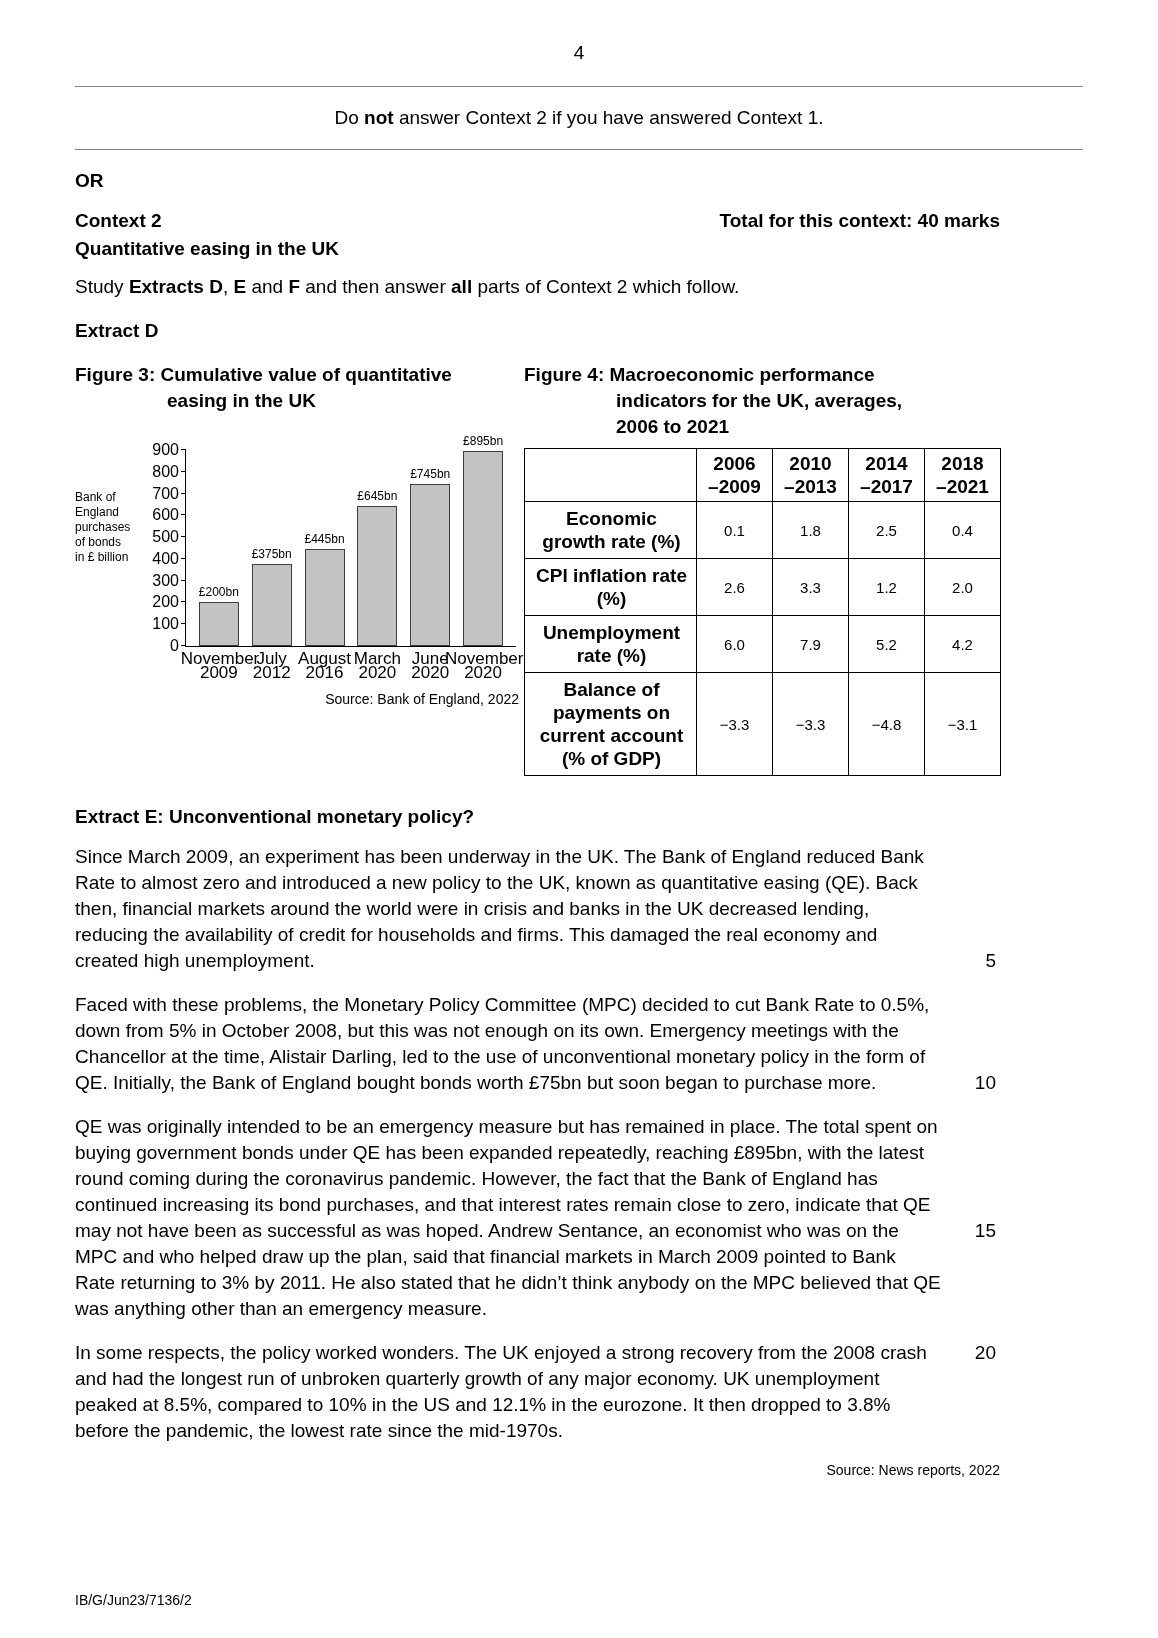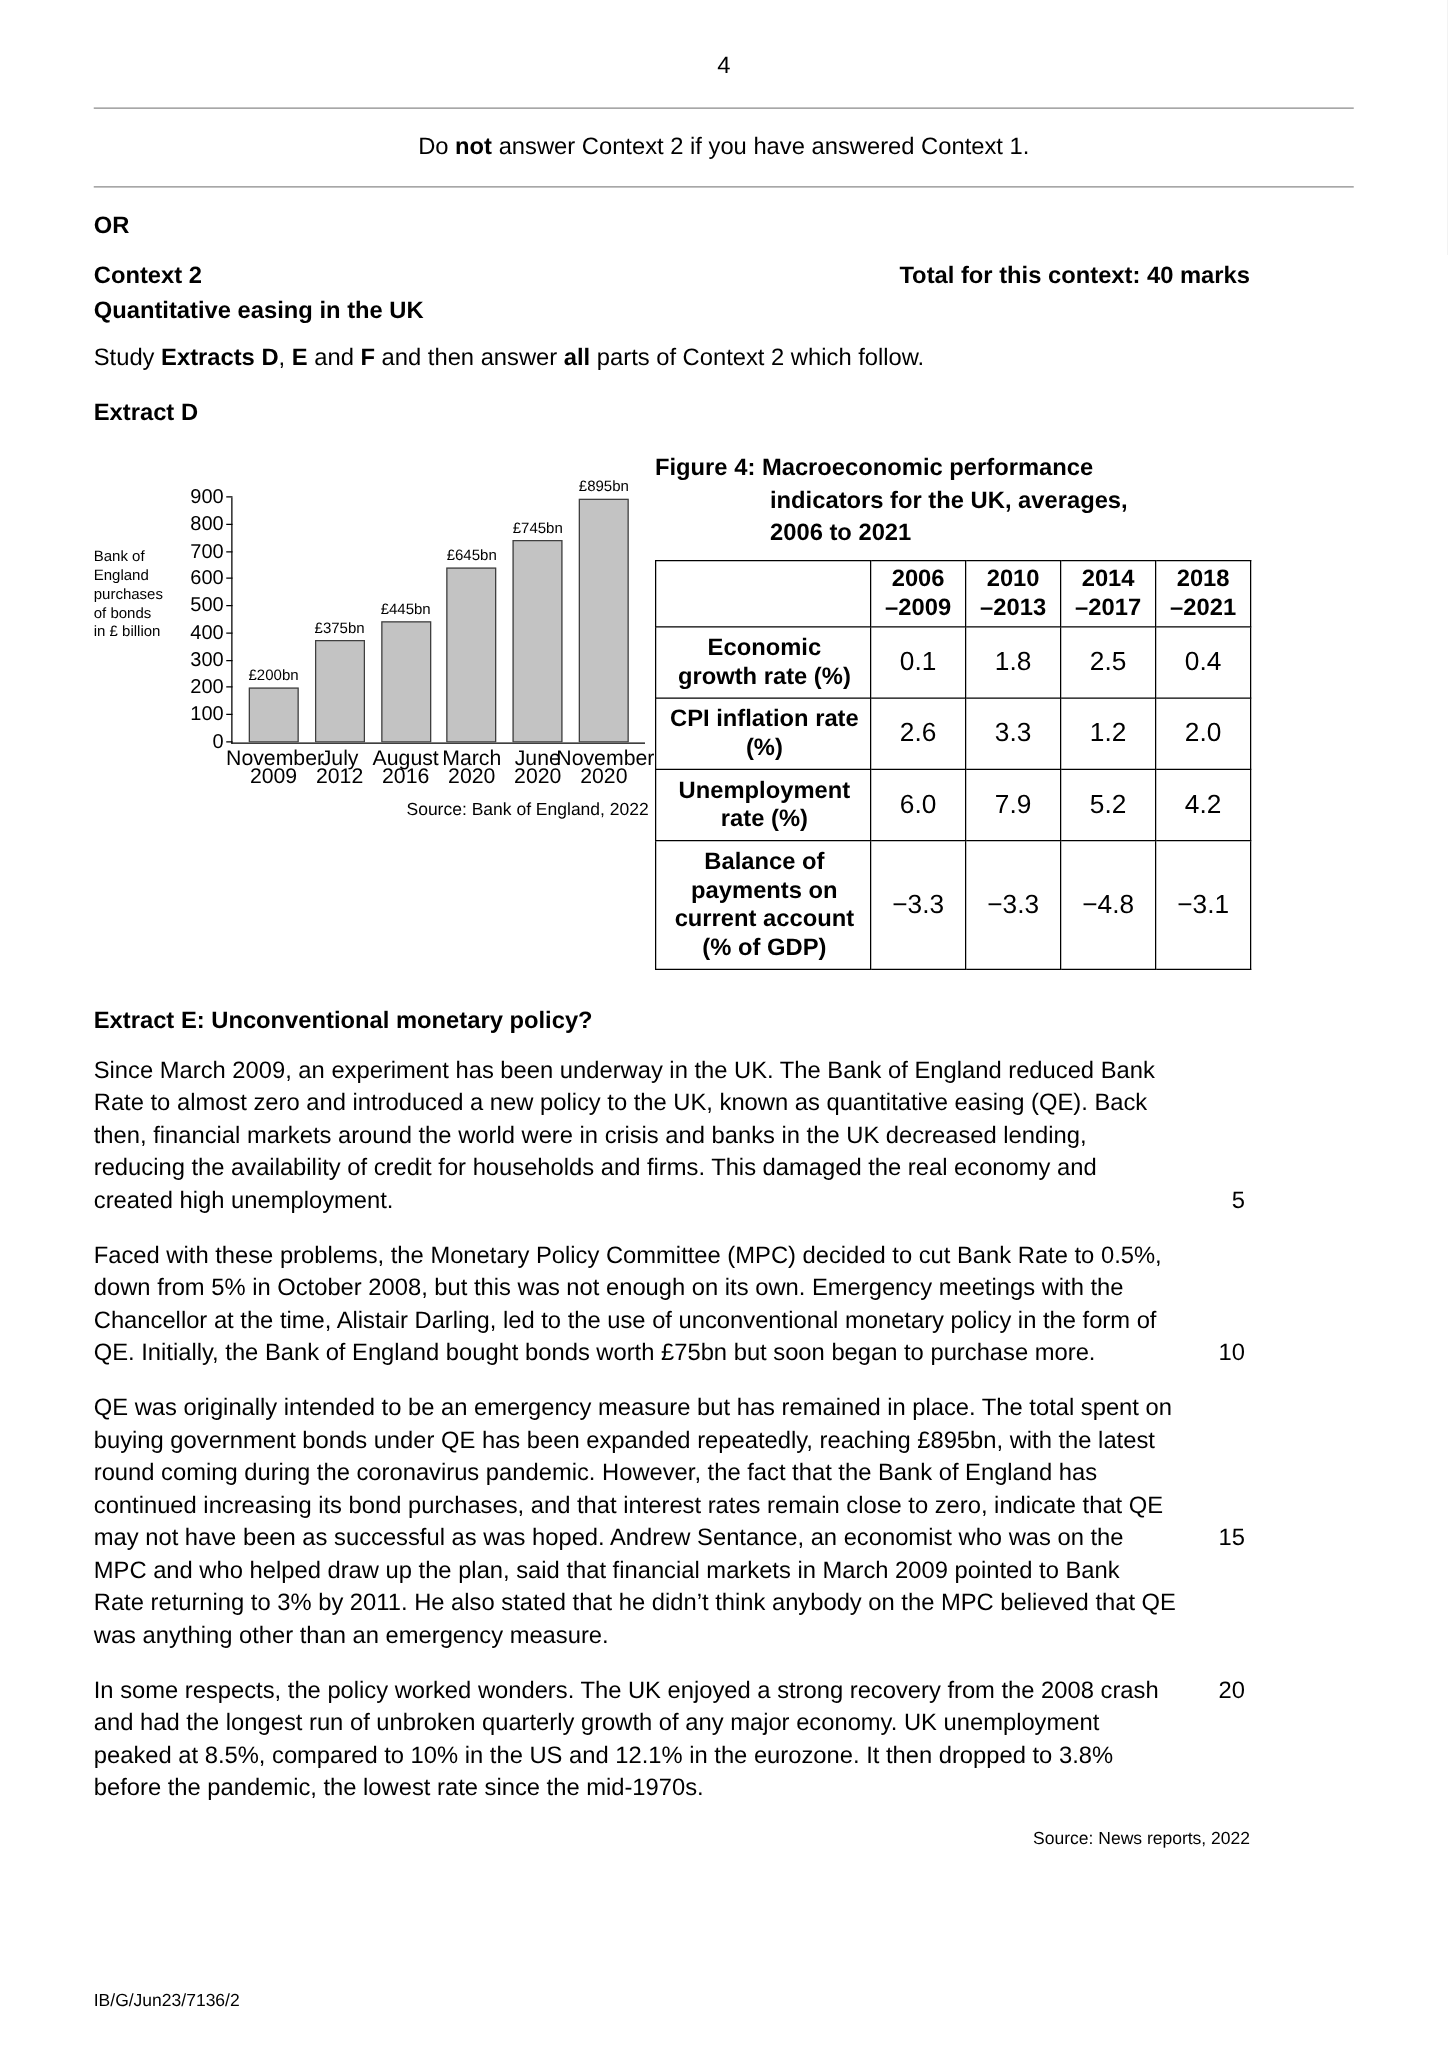--- a/index.html
+++ b/index.html
@@ -49,21 +49,21 @@
   .fig3-src { width: 444px; }
   .fig4-src { width: 476px; margin-top: 8px; }
 
   
   .macro-table { border-collapse: collapse; width: 476px; table-layout: fixed; }
   .macro-table th, .macro-table td { border: 1px solid #000; }
   .macro-table col.lbl { width: 172px; }
   .macro-table col.val { width: 76px; }
   .col-h { font-weight: bold; text-align: center; white-space: pre-line; line-height: 23px; padding: 3px 2px; font-size: 19px; }
   .row-h { font-weight: bold; text-align: center; padding: 5px 6px 5px 8px; line-height: 23px; vertical-align: middle; font-size: 19px; }
-  .macro-table td { text-align: center; vertical-align: middle; font-size: 21px; padding: 3px 2px; }
+  .macro-table td { text-align: center; vertical-align: middle; font-size: 15px; padding: 3px 2px; }
 
   
   .extract-e-heading { font-weight: bold; margin: 30px 0 16px 0; }
   .para { position: relative; width: 925px; margin: 0 0 18px 0; }
   .ptext { width: 866px; margin: 0; line-height: 26px; }
   .lnum { position: absolute; right: 4px; line-height: 26px; }
   .lnum-end { bottom: 0; }
   .lnum-start { top: 0; }
   .lnum-mid5 { top: 104px; }
   .news-src { width: 925px; text-align: right; font-size: 14px; margin-top: 0px; }
@@ -92,20 +92,24 @@
 
     <div class="ctx-subtitle">Quantitative easing in the UK</div>
 
     <p class="study-line"><span>Study </span><b>Extracts D</b><span>, </span><b>E</b><span> and </span><b>F</b><span> and then answer </span><b>all</b><span> parts of Context 2 which follow.</span></p>
 
     <div class="extract-d">Extract D</div>
 
     <div class="figures-row">
 
       <div class="fig3-col">
+        <div class="fig-title">
+          <div>Figure 3: Cumulative value of quantitative</div>
+          <div class="indent">easing in the UK</div>
+        </div>
 
         <div class="chart-area">
           <div class="y-axis-label">Bank of
 England
 purchases
 of bonds
 in £ billion</div>
           <div class="plot-outer">
             <div class="plot">
               <div class="yticks">

